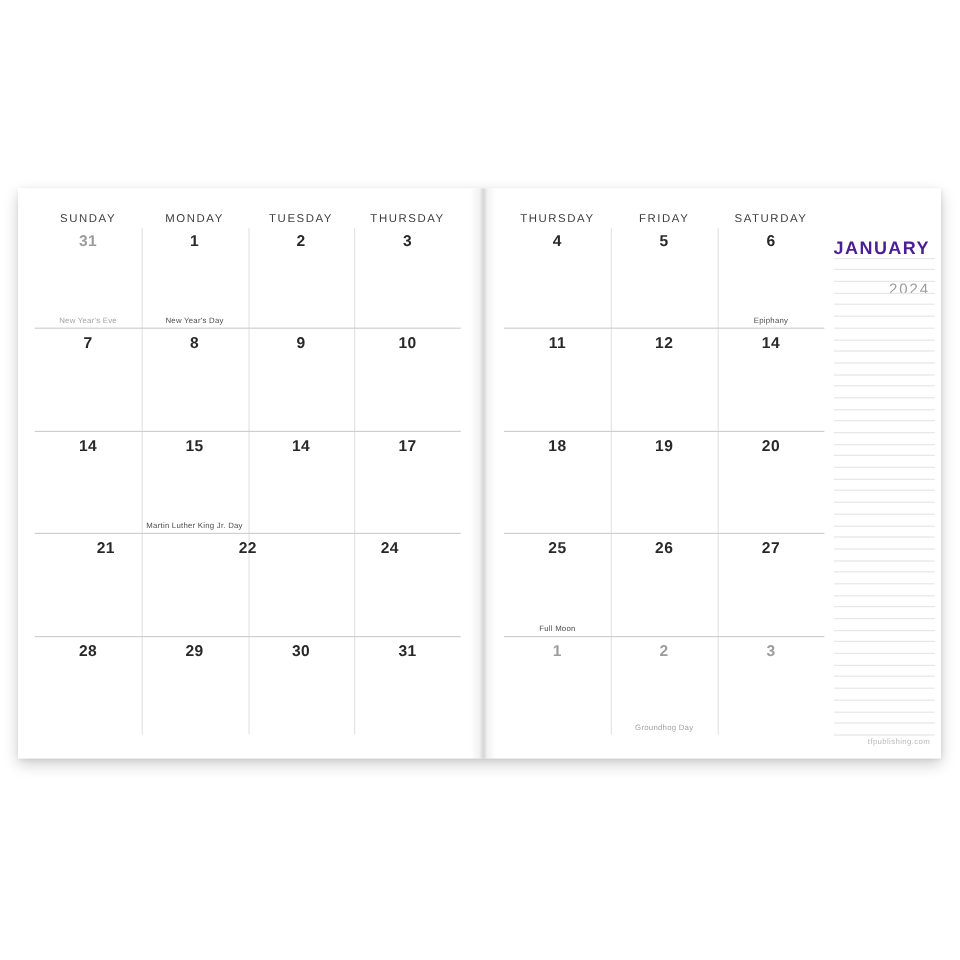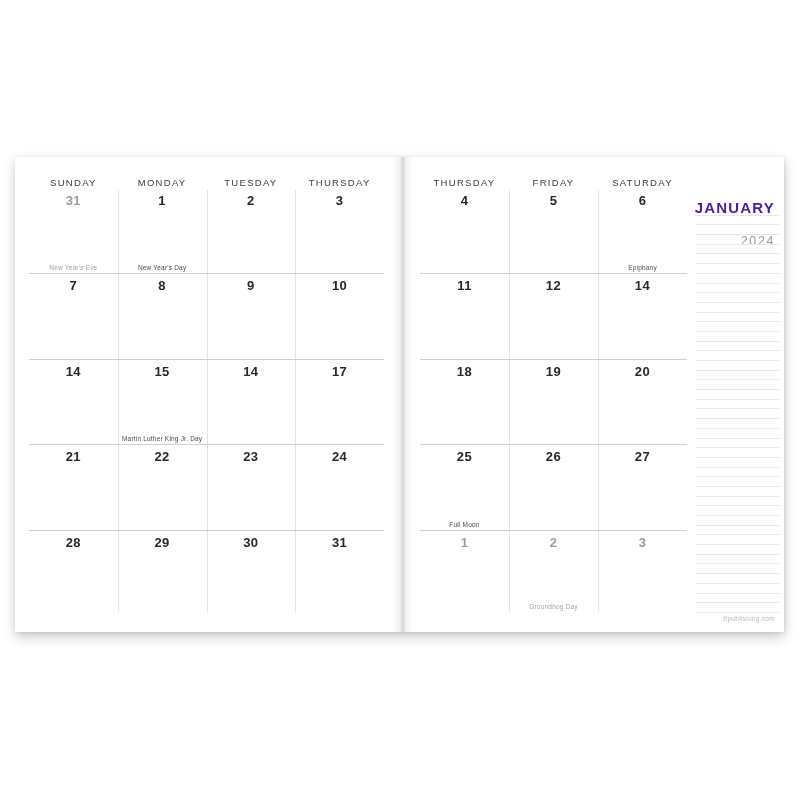--- a/index.html
+++ b/index.html
@@ -143,23 +143,20 @@
             </div>
           </div>
           <div class="week">
             <div class="cell">
               <div class="num">21</div>
             </div>
             <div class="cell">
               <div class="num">22</div>
             </div>
             <div class="cell">
-              <div class="num">23</div>
-            </div>
-            <div class="cell">
               <div class="num">24</div>
             </div>
           </div>
           <div class="week">
             <div class="cell">
               <div class="num">28</div>
             </div>
             <div class="cell">
               <div class="num">29</div>
             </div>

